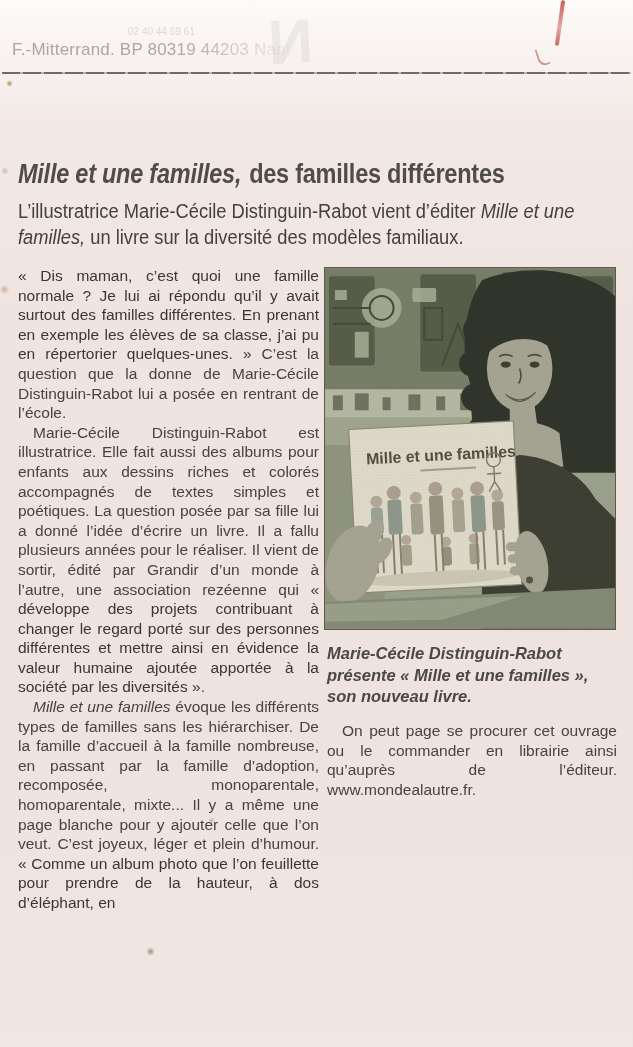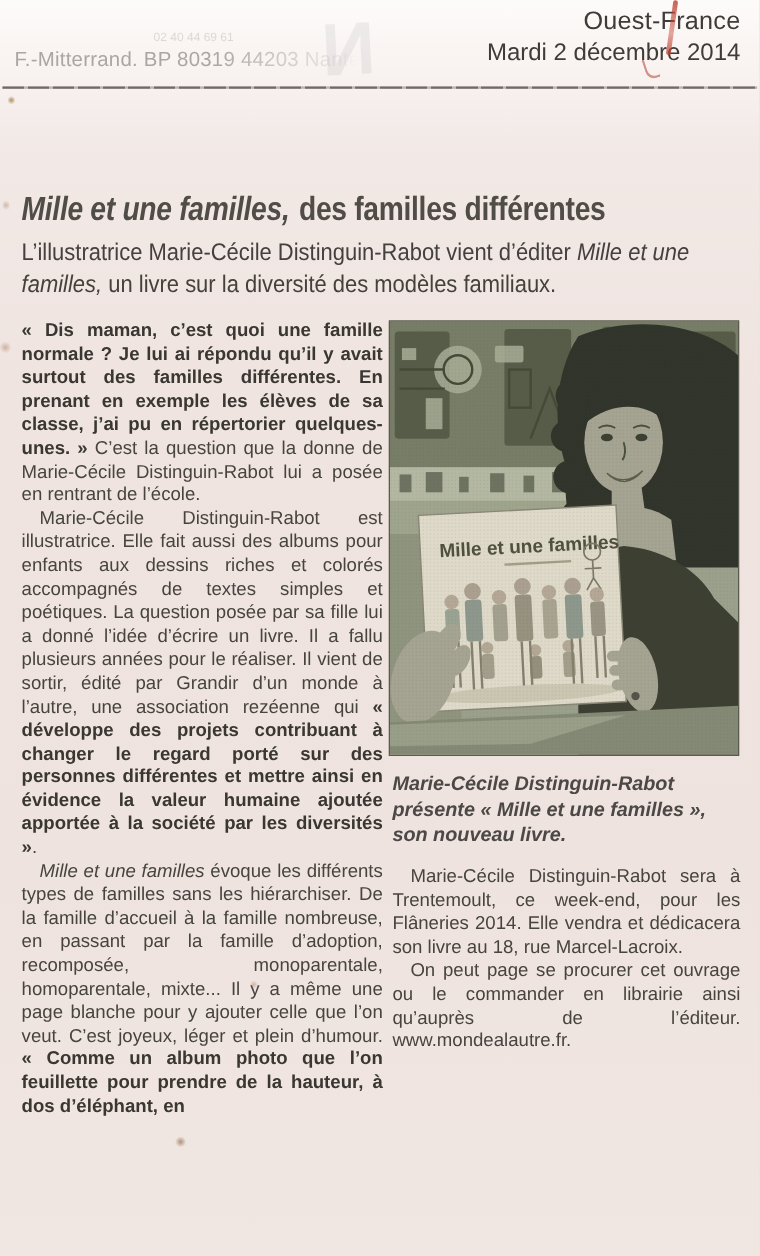--- a/index.html
+++ b/index.html
@@ -55,21 +55,21 @@
     position:absolute;left:18px;top:198px;margin:0;width:648px;
     font-size:20px;line-height:26px;color:#44413d;
     transform:scaleX(.915);transform-origin:0 0;
   }
   .lede em{font-style:italic;}
   
   .bodytext{font-size:15.5px;line-height:19.6px;text-align:justify;color:#474440;
     -webkit-hyphens:auto;hyphens:auto;}
   .bodytext p{margin:0;}
   .bodytext p.indent{text-indent:15px;}
-  .bodytext strong{font-weight:bold;color:#3a3733;}
+  .bodytext strong{font-weight:normal;color:#3a3733;}
   .bodytext em{font-style:italic;}
   .col-left{position:absolute;left:18px;top:266px;width:301px;}
   .col-right{position:absolute;left:327px;top:721px;width:290px;}
   
   .photo{position:absolute;left:324px;top:267px;width:292px;height:363px;margin:0;
     border:1px solid #5c594f;box-sizing:border-box;background:#9aa08b;}
   .photo svg{display:block;}
   .caption{
     position:absolute;left:327px;top:643px;width:282px;margin:0;
     font-size:16.5px;line-height:21.5px;font-style:italic;color:#4b4845;font-weight:bold;
@@ -84,24 +84,20 @@
 </style>
 </head>
 <body>
 
 <div class="paper">
 
   <div class="ghost-address">F.-Mitterrand. BP 80319 44203 Nantes</div>
   <div class="ghost-phone">02 40 44 69 61</div>
   <div class="ghost-watermark">N</div>
 
-  <div class="masthead-block">
-    <div class="masthead">Ouest-France</div>
-    <div class="issue-date">Mardi 2 décembre 2014</div>
-  </div>
   <div class="red-slash"></div>
   <div class="red-tick"></div>
   <div class="rule"></div>
 
   <h1 class="headline"><em>Mille et une familles,</em><span> des familles différentes</span></h1>
   <p class="lede"><span>L’illustratrice Marie-Cécile Distinguin-Rabot vient d’éditer </span><em>Mille et une familles,</em><span> un livre sur la diversité des modèles familiaux.</span></p>
 
   <div class="col-left bodytext">
     <p><strong>« Dis maman, c’est quoi une famille normale ? Je lui ai répondu qu’il y avait surtout des familles différentes. En prenant en exemple les élèves de sa classe, j’ai pu en répertorier quelques-unes. »</strong><span> C’est la question que la donne de Marie-Cécile Distinguin-Rabot lui a posée en rentrant de l’école.</span></p>
     <p class="indent"><span>Marie-Cécile Distinguin-Rabot est illustratrice. Elle fait aussi des albums pour enfants aux dessins riches et colorés accompagnés de textes simples et poétiques. La question posée par sa fille lui a donné l’idée d’écrire un livre. Il a fallu plusieurs années pour le réaliser. Il vient de sortir, édité par Grandir d’un monde à l’autre, une association rezéenne qui </span><strong>« développe des projets contribuant à changer le regard porté sur des personnes différentes et mettre ainsi en évidence la valeur humaine ajoutée apportée à la société par les diversités »</strong><span>.</span></p>
@@ -229,21 +225,20 @@
       </g>
 
       <path d="M0,336 L292,322 L292,363 L0,363 Z" fill="#848975"></path>
       <path d="M0,338 L198,330 L118,354 L0,356 Z" fill="#999e88"></path>
       <rect width="292" height="363" fill="url(#grain)"></rect>
     </svg>
   </figure>
   <figcaption class="caption">Marie-Cécile Distinguin-Rabot présente « Mille et une familles », son nouveau livre.</figcaption>
 
   <div class="col-right bodytext">
-    <p class="indent">Marie-Cécile Distinguin-Rabot sera à Trentemoult, ce week-end, pour les Flâneries 2014. Elle vendra et dédicacera son livre au 18, rue Marcel-Lacroix.</p>
     <p class="indent">On peut page se procurer cet ouvrage ou le commander en librairie ainsi qu’auprès de l’éditeur. www.mondealautre.fr.</p>
   </div>
 
   <div class="stain stain-a"></div>
   <div class="stain stain-b"></div>
   <div class="stain stain-c"></div>
   <div class="stain stain-d"></div>
   <div class="stain stain-e"></div>
 </div>
 

